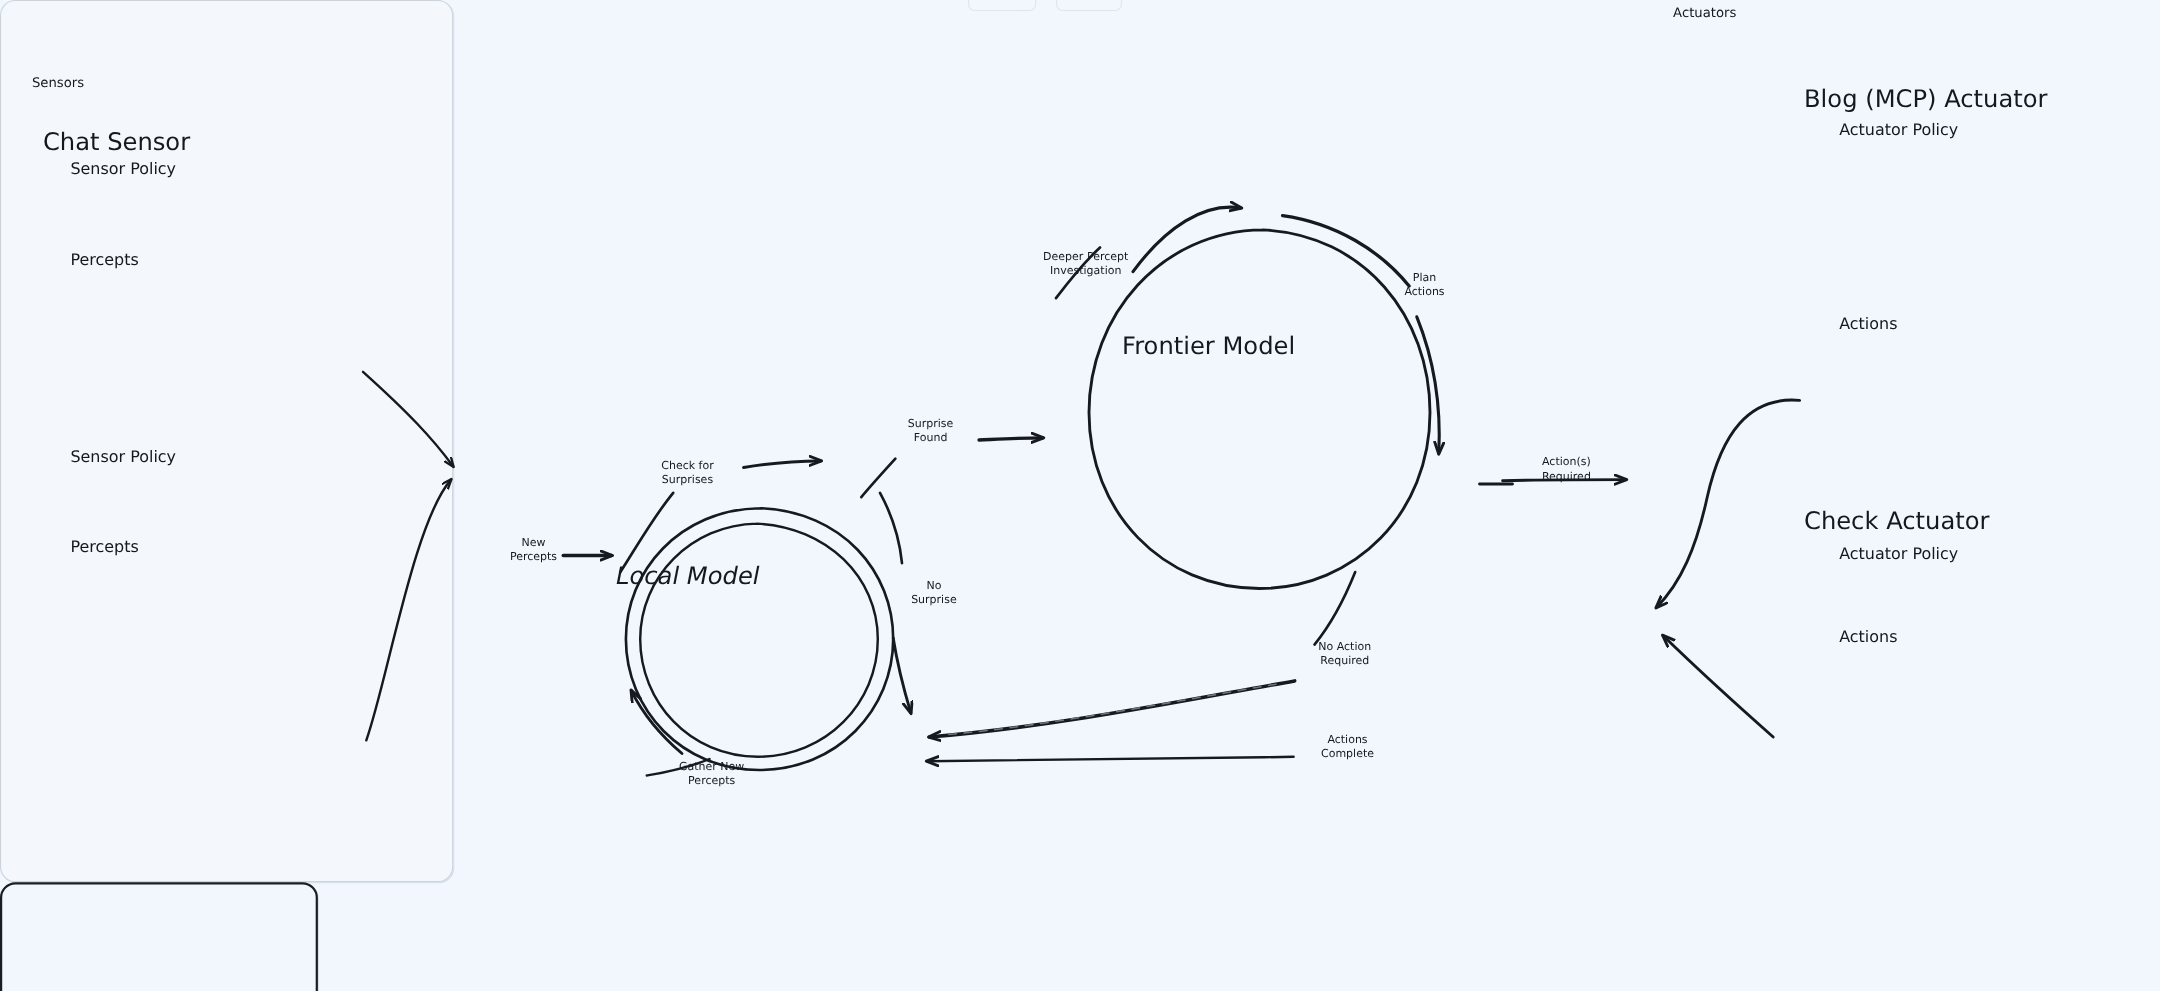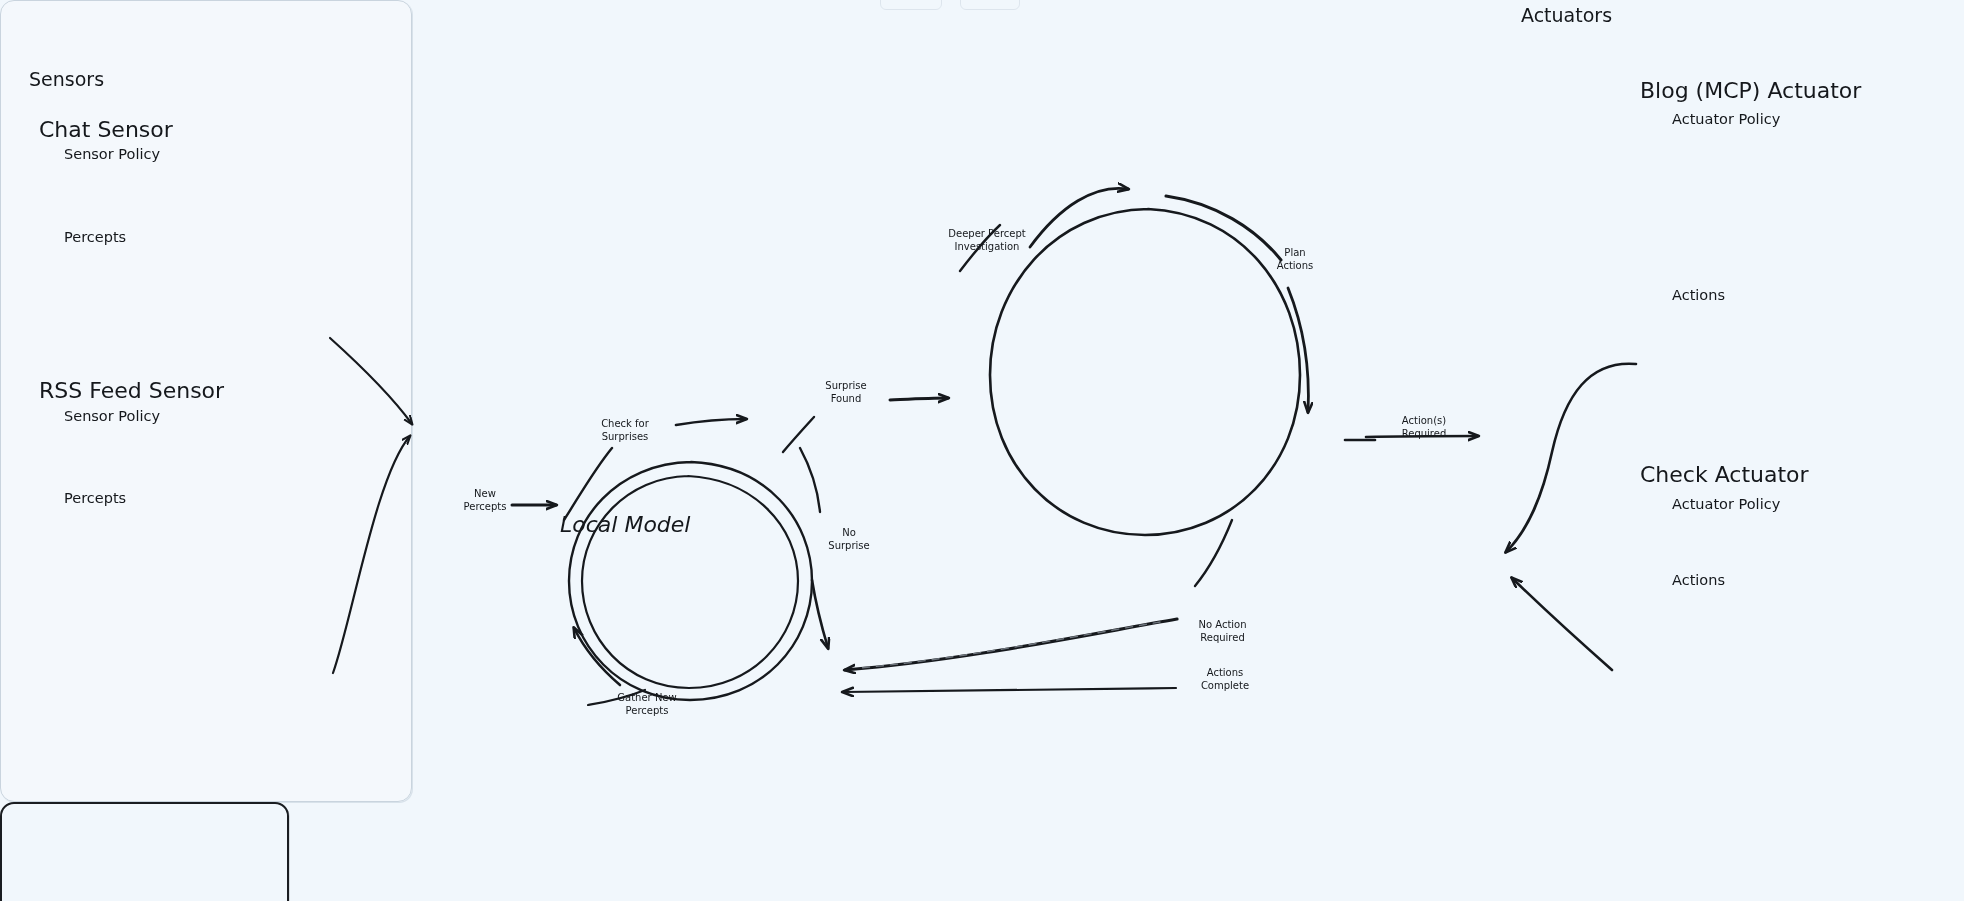--- a/index.html
+++ b/index.html
@@ -22,21 +22,21 @@
     border-radius:14px;
   }
 
   
   .lbl{
     position:absolute;
     color:#15181c;
     white-space:pre;
     line-height:1.18;
   }
-  .panel-title{font-size:19px;text-align:center;}
+  .panel-title{font-size:12px;text-align:center;}
   .card-title{font-size:22px;text-align:left;width:100%;}
   .sec-title{font-size:14.5px;}
   .arrow-lbl{
     position:absolute;font-size:10px;text-align:center;
     color:#15181c;line-height:1.25;white-space:pre;
   }
 
   
   .card,.group,.chip,.panel{
     box-shadow:0.6px 0.8px 0 rgba(20,22,26,0.20);
@@ -66,27 +66,27 @@
 
   <div class="lbl panel-title" style="left:29px;top:68px;">Sensors</div>
   <div class="panel" style="left:10px;top:86px;width:410px;height:800px;"></div>
 
   <div class="card" style="left:39px;top:107px;width:285px;height:330px;"></div>
   <div class="lbl card-title" style="left:39px;top:117px;width:285px;">Chat Sensor</div>
   <div class="lbl sec-title" style="left:64px;top:146px;">Sensor Policy</div>
 
   <div class="lbl sec-title" style="left:64px;top:229px;">Percepts</div>
 
-  <div class="lbl card-title" style="left:39px;top:378px;width:285px;">RSS Feed Sensor</div>
   <div class="lbl sec-title" style="left:64px;top:408px;">Sensor Policy</div>
 
   <div class="lbl sec-title" style="left:64px;top:490px;">Percepts</div>
 
   <div class="lbl card-title" style="left:560px;top:512px;width:260px;font-style:italic;">Local Model</div>
 
+  <div class="lbl card-title" style="left:1020px;top:303px;width:280px;">Frontier Model</div>
 
   <div class="lbl panel-title" style="left:1521px;top:4px;">Actuators</div>
 
   <div class="lbl card-title" style="left:1640px;top:78px;width:288px;">Blog (MCP) Actuator</div>
   <div class="lbl sec-title" style="left:1672px;top:111px;">Actuator Policy</div>
 
   <div class="lbl sec-title" style="left:1672px;top:287px;">Actions</div>
 
   <div class="lbl card-title" style="left:1640px;top:462px;width:288px;">Check Actuator</div>
   <div class="lbl sec-title" style="left:1672px;top:496px;">Actuator Policy</div>
@@ -102,21 +102,21 @@
   <div class="arrow-lbl" style="left: 810px; top: 527px; width: 78px; white-space: pre-line;">No
 Surprise</div>
   <div class="arrow-lbl" style="left: 588px; top: 692px; width: 118px; white-space: pre-line;">Gather New
 Percepts</div>
   <div class="arrow-lbl" style="left: 912px; top: 228px; width: 150px; white-space: pre-line;">Deeper Percept
 Investigation</div>
   <div class="arrow-lbl" style="left: 1255px; top: 247px; width: 80px; white-space: pre-line;">Plan
 Actions</div>
   <div class="arrow-lbl" style="left: 1375px; top: 415px; width: 98px; white-space: pre-line;">Action(s)
 Required</div>
-  <div class="arrow-lbl" style="left: 1170px; top: 583px; width: 105px; white-space: pre-line; margin-top: 36px;">No Action
+  <div class="arrow-lbl" style="left: 1170px; top: 583px; width: 105px; white-space: pre-line;">No Action
 Required</div>
   <div class="arrow-lbl" style="left: 1175px; top: 667px; width: 100px; white-space: pre-line;">Actions
 Complete</div>
 
   <svg class="overlay" viewBox="0 0 1964 901">
     <defs>
       <marker id="ah" markerWidth="11" markerHeight="11" refX="8.5" refY="4" orient="auto" markerUnits="userSpaceOnUse">
         <path d="M0.5,0.6 L9.2,4 L0.5,7.4" fill="none" stroke="#16191d" stroke-width="2.1" stroke-linecap="round" stroke-linejoin="round"></path>
       </marker>
       <marker id="ahb" markerWidth="14" markerHeight="14" refX="10.5" refY="5" orient="auto" markerUnits="userSpaceOnUse">

